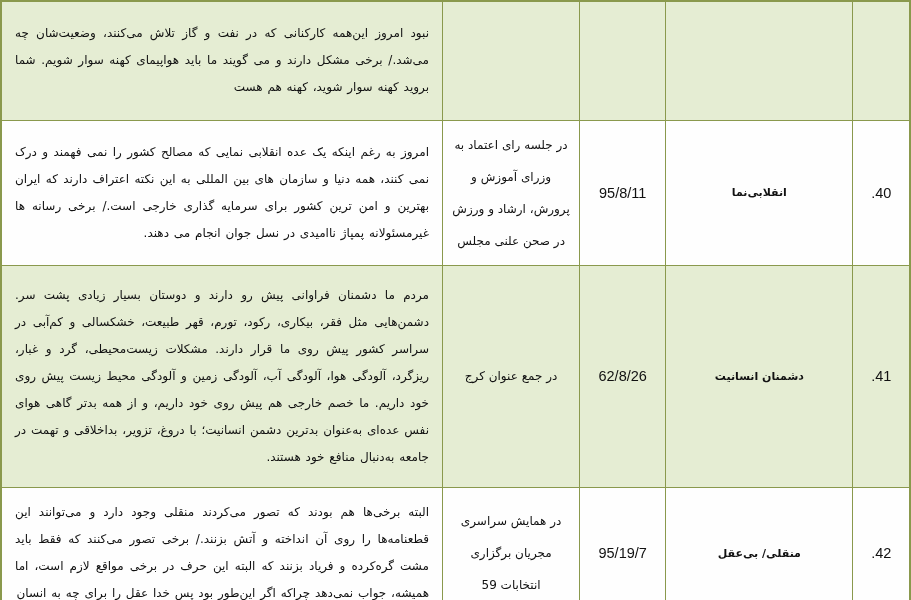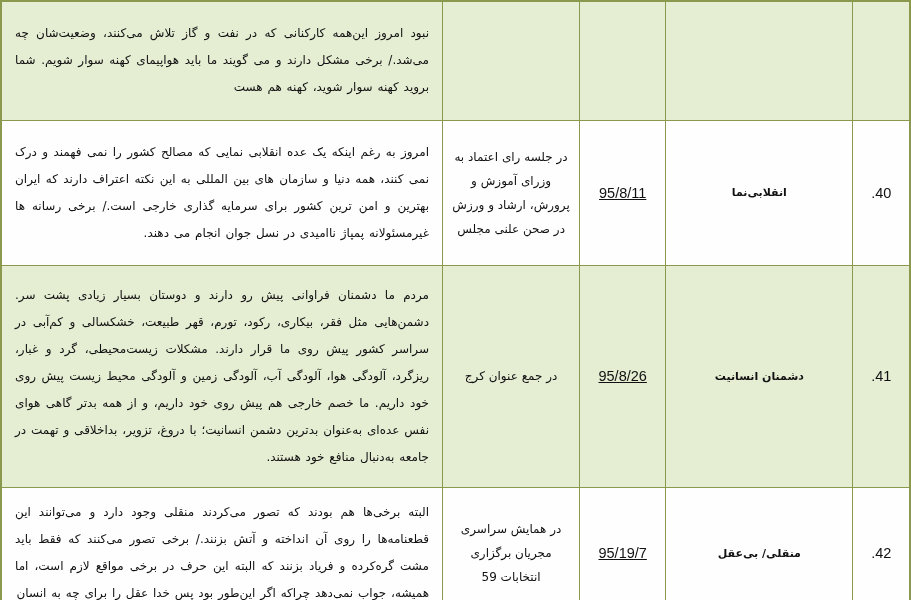--- a/index.html
+++ b/index.html
@@ -26,34 +26,33 @@
   .cell-quote{
     text-align:justify;
     padding:5px 13px 5px 13px;
     font-size:12px;
     line-height:27px;
     word-spacing:1px;
   }
   .cell-context{
     text-align:center;
     font-size:12px;
-    line-height:24px;
+    line-height:32px;
     padding:2px 7px;
   }
   .cell-title{
     text-align:center;
     font-weight:bold;
     font-size:11px;
   }
   .cell-date{
     text-align:center;
     direction:ltr;
     font-size:14.5px;
     font-family:"Liberation Sans","DejaVu Sans",sans-serif;
-    text-decoration:underline;
   }
   .cell-number{
     text-align:center;
     direction:ltr;
     font-size:14.5px;
     font-family:Liberation Sans, sans-serif;
   }
   tr.r1{height:119px;}
   tr.r2{height:145px;}
   tr.r3{height:222px;}
@@ -85,21 +84,21 @@
     <td class="cell-number">.40</td>
     <td class="cell-title">انقلابی‌نما</td>
     <td class="cell-date">95/8/11</td>
     <td class="cell-context">در جلسه رای اعتماد به وزرای آموزش و پرورش، ارشاد و ورزش در صحن علنی مجلس</td>
     <td class="cell-quote">امروز به رغم اینکه یک عده انقلابی نمایی که مصالح کشور را نمی فهمند و درک نمی کنند، همه دنیا و سازمان های بین المللی به این نکته اعتراف دارند که ایران بهترین و امن ترین کشور برای سرمایه گذاری خارجی است./ برخی رسانه ها غیرمسئولانه پمپاژ ناامیدی در نسل جوان انجام می دهند.</td>
   </tr>
 
   <tr class="r3" style="background-color: rgb(229, 237, 211);">
     <td class="cell-number">.41</td>
     <td class="cell-title">دشمنان انسانیت</td>
-    <td class="cell-date">95/8/26</td>
+    <td class="cell-date">62/8/26</td>
     <td class="cell-context">در جمع عنوان کرج</td>
     <td class="cell-quote">مردم ما دشمنان فراوانی پیش رو دارند و دوستان بسیار زیادی پشت سر. دشمن‌هایی مثل فقر، بیکاری، رکود، تورم، قهر طبیعت، خشکسالی و کم‌آبی در سراسر کشور پیش روی ما قرار دارند. مشکلات زیست‌محیطی، گرد و غبار، ریزگرد، آلودگی هوا، آلودگی آب، آلودگی زمین و آلودگی محیط زیست پیش روی خود داریم. ما خصم خارجی هم پیش روی خود داریم، و از همه بدتر گاهی هوای نفس عده‌ای به‌عنوان بدترین دشمن انسانیت؛ با دروغ، تزویر، بداخلاقی و تهمت در جامعه به‌دنبال منافع خود هستند.</td>
   </tr>
 
   <tr class="r4" style="background-color: rgb(254, 254, 254);">
     <td class="cell-number">.42</td>
     <td class="cell-title">منقلی/ بی‌عقل</td>
     <td class="cell-date">95/19/7</td>
     <td class="cell-context">در همایش سراسری مجریان برگزاری انتخابات 59</td>
     <td class="cell-quote">البته برخی‌ها هم بودند که تصور می‌کردند منقلی وجود دارد و می‌توانند این قطعنامه‌ها را روی آن انداخته و آتش بزنند./ برخی تصور می‌کنند که فقط باید مشت گره‌کرده و فریاد بزنند که البته این حرف در برخی مواقع لازم است، اما همیشه، جواب نمی‌دهد چراکه اگر این‌طور بود پس خدا عقل را برای چه به انسان</td>

